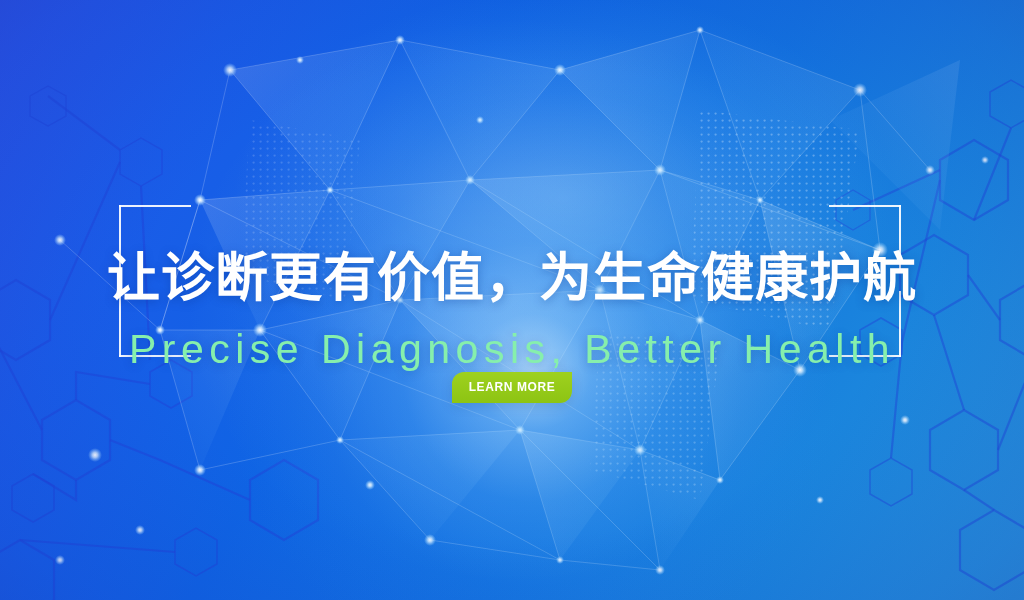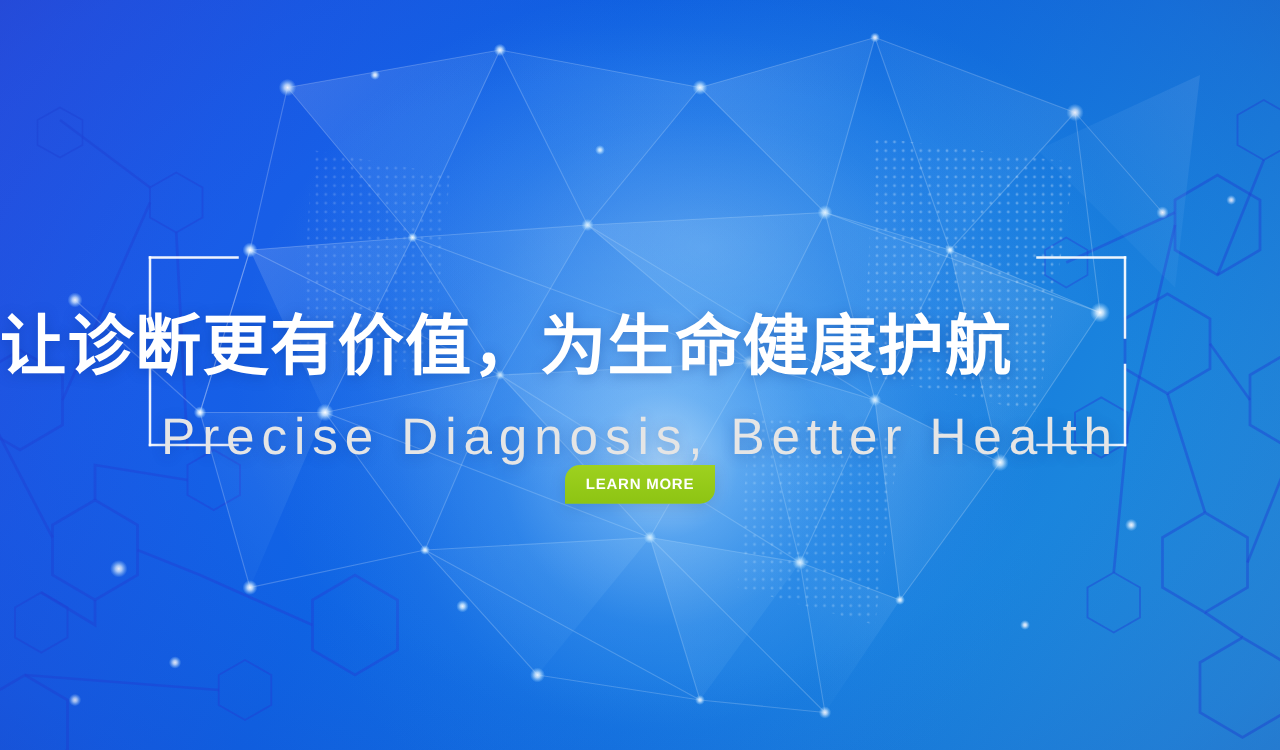--- a/index.html
+++ b/index.html
@@ -113,40 +113,40 @@
 
   .corner.br { right: 0;   bottom: 0; }
   .corner.br::before { right: 0; bottom: 0; }
   .corner.br::after  { right: 0; bottom: 0; }
 
   .headline {
     position: absolute;
     left: 0;
     top: 215px;
     width: 1024px;
-    text-align: left;
+    text-align: center;
     font-size: 53px;
     line-height: 1.0;
     font-weight: bold;
     color: #ffffff;
     letter-spacing: 1px;
     white-space: nowrap;
     text-shadow: 0 2px 10px rgba(10,50,140,0.35);
   }
 
   .subhead {
     position: absolute;
     left: 0;
     top: 288px;
     width: 1024px;
     text-align: center;
     font-size: 41px;
     line-height: 1.0;
     font-weight: 300;
-    color: #e5e5e5;
+    color: #86efac;
     letter-spacing: 5.5px;
     white-space: nowrap;
     text-shadow: 0 2px 10px rgba(10,50,140,0.30);
   }
 
   .cta-wrap {
     position: absolute;
     left: 0;
     top: 372px;
     width: 1024px;

